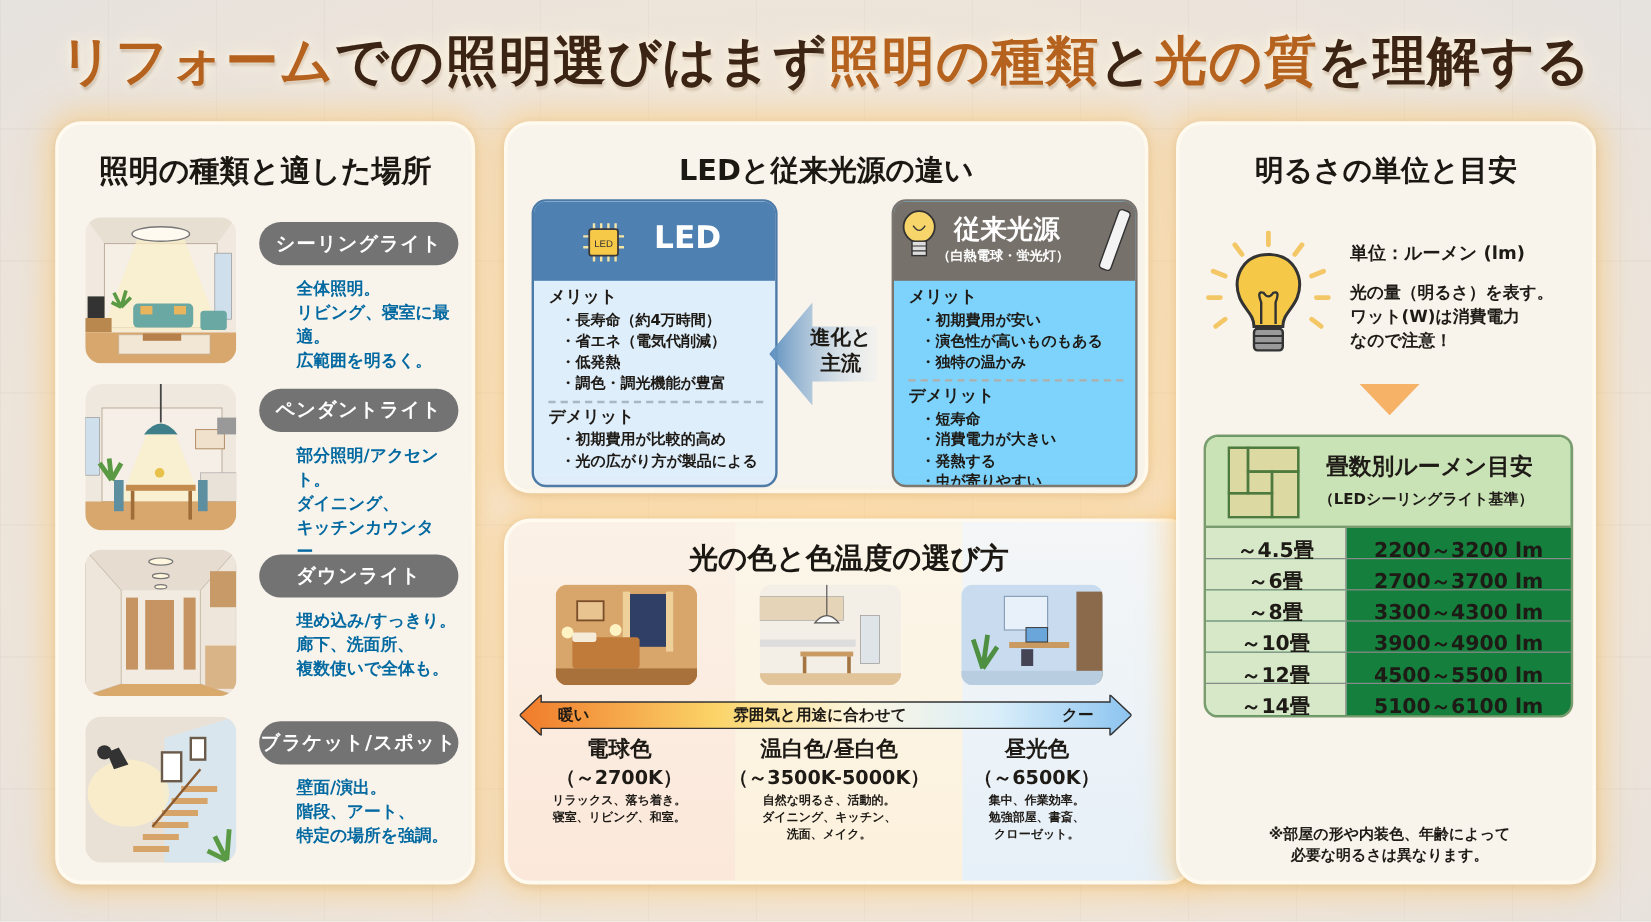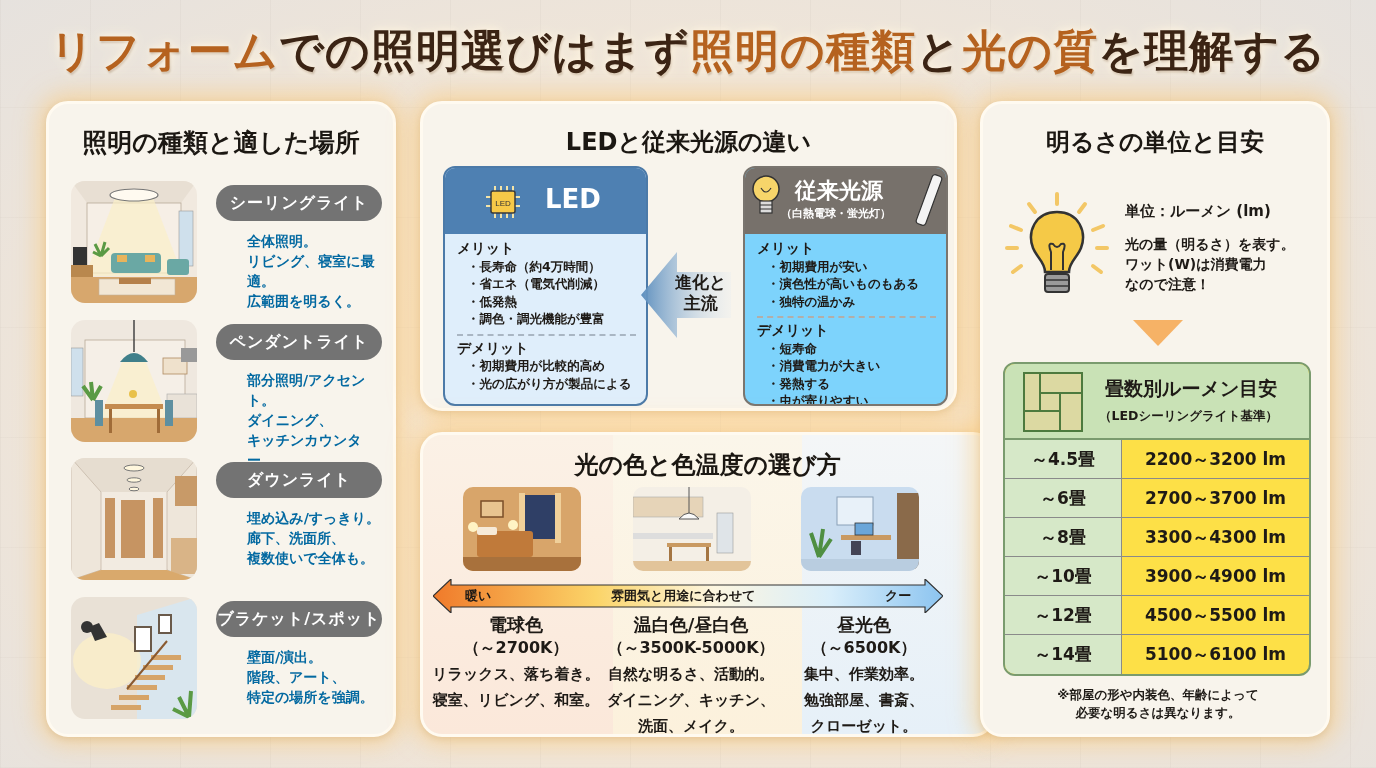--- a/index.html
+++ b/index.html
@@ -67,33 +67,33 @@
   #p-mid-bot { left: 420px; top: 432px; width: 575px; height: 305px; overflow: hidden; }
   #p-mid-bot .bands { position: absolute; inset: 0; display: flex; }
   #p-mid-bot .bands div { flex: 1; }
   #p-mid-bot .panel-title { position: relative; margin-top: 14px; font-size: 24px; }
   .ct-img { position: absolute; top: 52px; width: 118px; height: 84px; border-radius: 10px; overflow: hidden; }
   .ct-bar { position: absolute; left: 10px; top: 144px; width: 510px; height: 34px; }
   .ct-bar-label { position: absolute; top: 152px; font-size: 13px; font-weight: bold; }
   .ct-col { position: absolute; top: 178px; width: 170px; text-align: center; font-weight: bold; }
   .ct-col .n { font-size: 18px; line-height: 24px; }
   .ct-col .k { font-size: 16px; line-height: 22px; }
-  .ct-col .d { font-size: 15px; line-height: 26px; white-space: pre-line; margin-top: 2px; }
+  .ct-col .d { font-size: 10px; line-height: 14px; white-space: pre-line; margin-top: 2px; }
 
   
   #p-right { left: 980px; top: 101px; width: 350px; height: 636px; }
   #p-right .panel-title { margin-top: 22px; font-size: 24px; }
   .unit-title { position: absolute; left: 142px; top: 98px; font-size: 15px; font-weight: bold; }
   .unit-desc { position: absolute; left: 142px; top: 130px; font-size: 14px; font-weight: bold; line-height: 20px; white-space: pre-line; }
   .down-tri { position: absolute; left: 150px; top: 216px; width: 0; height: 0; border-left: 25px solid transparent; border-right: 25px solid transparent; border-top: 26px solid #f6b266; }
-  .tatami-table { position: absolute; left: 20px; top: 258px; width: 308px; border: 2px solid #7a9b6e; border-radius: 12px; overflow: hidden; background: #fde047; }
+  .tatami-table { position: absolute; left: 20px; top: 258px; width: 308px; border: 2px solid #7a9b6e; border-radius: 12px; overflow: hidden; background: #15803d; }
   .tt-head { height: 76px; background: #c9e2b6; position: relative; border-bottom: 2px solid #7a9b6e; }
   .tt-head .t1 { position: absolute; left: 100px; top: 12px; font-size: 19px; font-weight: bold; }
   .tt-head .t2 { position: absolute; left: 94px; top: 44px; font-size: 12.5px; font-weight: bold; }
-  .tt-row { display: flex; height: 39px; border-bottom: 1.5px solid #8a8a8a; }
+  .tt-row { display: flex; height: 26px; border-bottom: 1.5px solid #8a8a8a; }
   .tt-row:last-child { border-bottom: none; }
   .tt-row .a { width: 117px; background: #d6e8c8; border-right: 1.5px solid #8a8a8a; text-align: center; line-height: 39px; font-size: 17px; font-weight: bold; }
   .tt-row .b { flex: 1; text-align: center; line-height: 39px; font-size: 17px; font-weight: bold; }
   .note { position: absolute; left: 30px; top: 582px; width: 290px; text-align: center; font-size: 12.5px; font-weight: bold; line-height: 18px; white-space: pre-line; }
 </style>
 </head>
 <body>
 
 <div class="bg-lines"></div>
 

